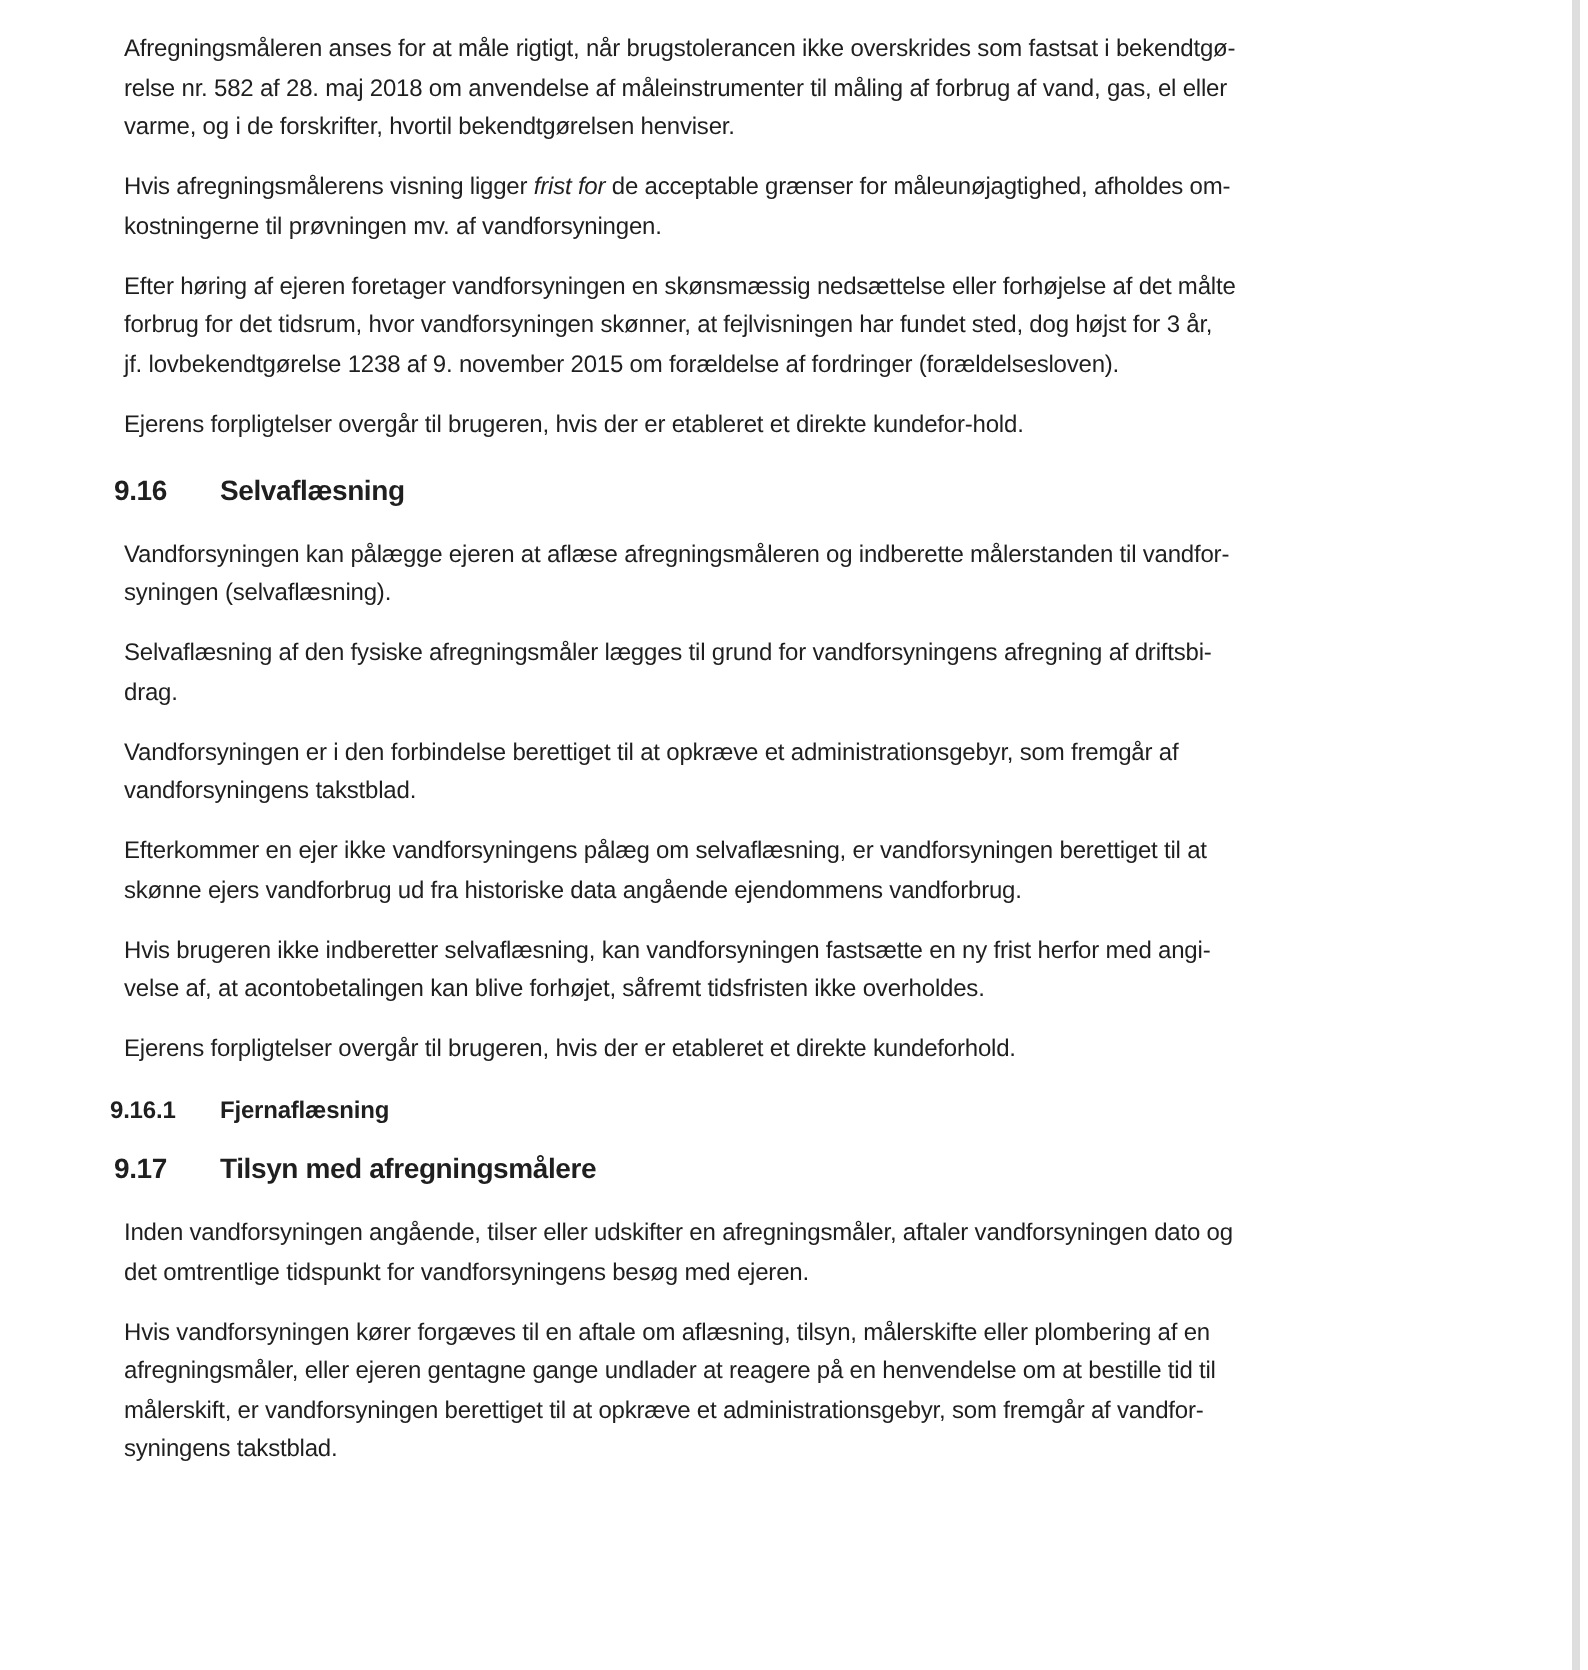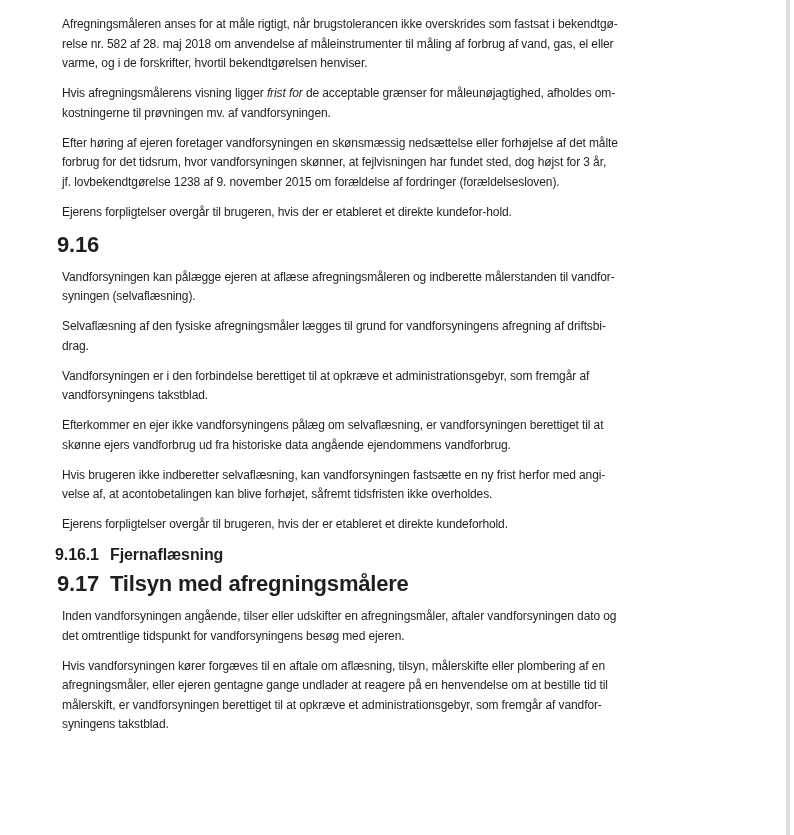--- a/index.html
+++ b/index.html
@@ -26,33 +26,33 @@
     letter-spacing: -0.1px;
   }
   .para span, .para em {
     white-space: pre-line;
   }
   .para em {
     font-style: italic;
   }
   h2.sec {
     display: flex;
-    font-size: 22px;
+    font-size: 14px;
     line-height: 24px;
     font-weight: bold;
     margin: 7px 0 11px 0;
     letter-spacing: -0.2px;
   }
   h2.sec .hnum {
     flex: none;
     width: 53px;
   }
   h3.subsec {
     display: flex;
-    font-size: 16px;
+    font-size: 12px;
     line-height: 20px;
     font-weight: bold;
     margin: 5px 0 7px -2px;
     letter-spacing: -0.1px;
   }
   h3.subsec .hnum {
     flex: none;
     width: 55px;
   }
   .page-edge {
@@ -78,20 +78,21 @@
 kostningerne til prøvningen mv. af vandforsyningen.</span></p>
 
   <p class="para"><span>Efter høring af ejeren foretager vandforsyningen en skønsmæssig nedsættelse eller forhøjelse af det målte
 forbrug for det tidsrum, hvor vandforsyningen skønner, at fejlvisningen har fundet sted, dog højst for 3 år,
 jf. lovbekendtgørelse 1238 af 9. november 2015 om forældelse af fordringer (forældelsesloven).</span></p>
 
   <p class="para"><span>Ejerens forpligtelser overgår til brugeren, hvis der er etableret et direkte kundefor-hold.</span></p>
 
   <h2 class="sec">
       <span class="hnum">9.16</span>
+      <span>Selvaflæsning</span>
     </h2>
 
   <p class="para"><span>Vandforsyningen kan pålægge ejeren at aflæse afregningsmåleren og indberette målerstanden til vandfor-
 syningen (selvaflæsning).</span></p>
 
   <p class="para"><span>Selvaflæsning af den fysiske afregningsmåler lægges til grund for vandforsyningens afregning af driftsbi-
 drag.</span></p>
 
   <p class="para"><span>Vandforsyningen er i den forbindelse berettiget til at opkræve et administrationsgebyr, som fremgår af
 vandforsyningens takstblad.</span></p>

